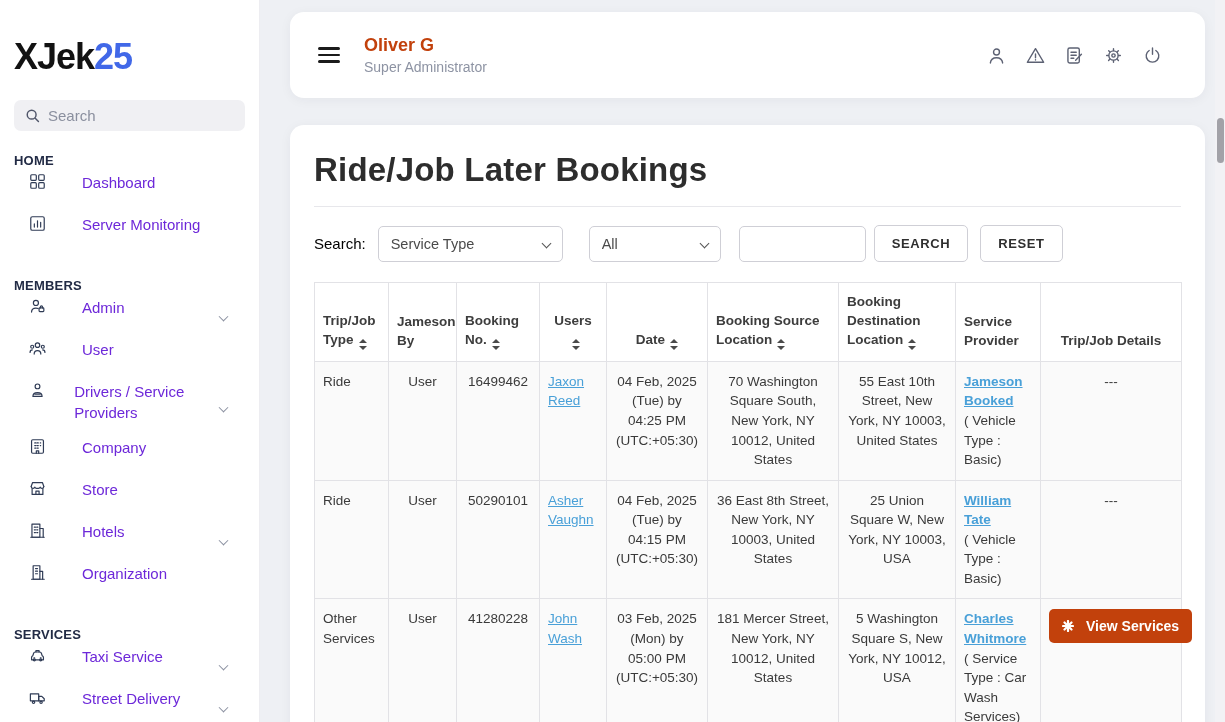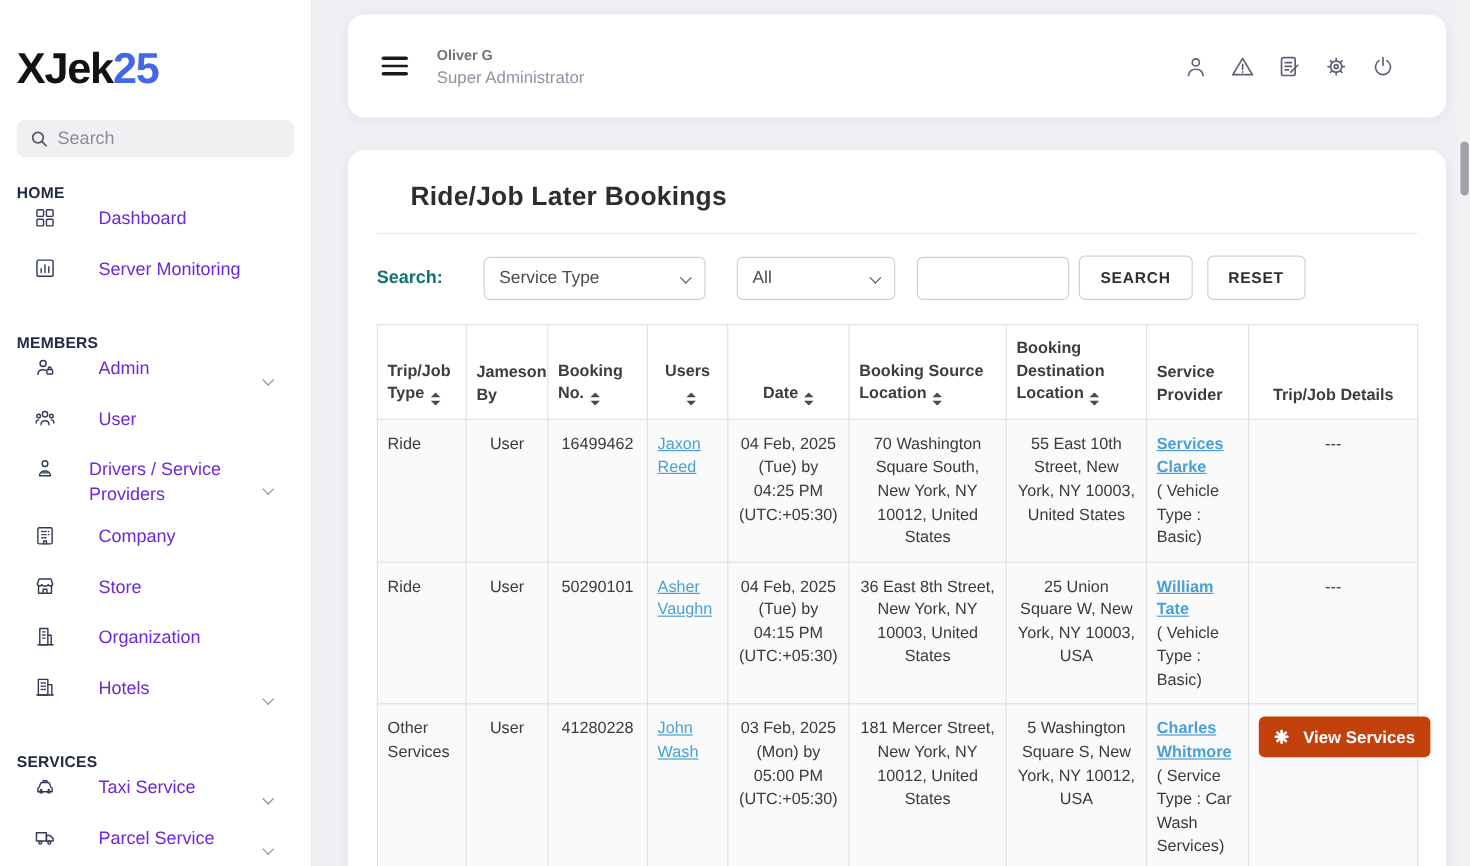--- a/index.html
+++ b/index.html
@@ -27,34 +27,34 @@
     border-right:1.6px solid #8a90a0; border-bottom:1.6px solid #8a90a0;
     transform:translateY(-70%) rotate(45deg); }
 
   
   .topbar { position:absolute; left:290px; top:12px; width:915px; height:86px; background:#fff;
     border-radius:14px; box-shadow:0 2px 12px rgba(30,30,60,.05);
     display:flex; align-items:center; padding:0 42px 0 28px; }
   .burger { width:22px; display:flex; flex-direction:column; gap:4px; cursor:pointer; }
   .burger span { display:block; height:2.4px; background:#1b1b1b; border-radius:2px; }
   .userblock { margin-left:24px; }
-  .user-name { font-size:12px; font-weight:700; color:#737373; }
+  .user-name { font-size:18px; font-weight:700; color:#c2410c; }
   .user-role { font-size:14px; color:#8d93a3; margin-top:3px; }
   .top-icons { margin-left:auto; display:flex; align-items:center; gap:18px; }
   .top-icon { width:21px; height:21px; cursor:pointer; display:flex; }
   .top-icon svg { stroke:#5c6173; fill:none; stroke-width:1.6; stroke-linecap:round; stroke-linejoin:round; }
 
   
   .main-card { position:absolute; left:290px; top:125px; width:915px; height:1050px;
     background:#fff; border-radius:14px; box-shadow:0 2px 12px rgba(30,30,60,.05); padding:26px 24px; }
-  .page-title { font-size:22px; font-weight:600; color:#2d2d2d; letter-spacing:.2px;margin-left:28px; }
+  .page-title { font-size:33px; font-weight:600; color:#2d2d2d; letter-spacing:.2px; }
   .title-divider { border:none; border-top:1px solid #e7e7eb; margin:17px 0 18px; }
 
   .filters { display:flex; align-items:center; }
-  .filters .search-label { font-size:15px; font-weight:700; color:#0f766e; margin-right:34px; }
+  .filters .search-label { font-size:15px; font-weight:400; color:#000000; margin-right:12px; }
   .select-wrap { position:relative; margin-right:26px; }
   .select-wrap select { appearance:none; -webkit-appearance:none; width:100%; height:36px;
     border:1px solid #cfcfd6; border-radius:5px; background:#fff; font-family:inherit;
     font-size:14.5px; color:#4a4a4a; padding:0 28px 0 12px; outline:none; cursor:pointer; }
   .select-wrap .chev2 { position:absolute; right:13px; top:14px; width:7px; height:7px;
     border-right:1.6px solid #555; border-bottom:1.6px solid #555;
     transform:rotate(45deg); pointer-events:none; }
   .sw1 { width:185px; } .sw2 { width:132px; margin-right:18px !important; }
   .filter-input { width:127px; height:36px; border:1px solid #cfcfd6; border-radius:5px;
     margin-right:8px; padding:0 10px; font-size:14px; font-family:inherit; outline:none; color:#333; }
@@ -187,38 +187,38 @@
           <path d="M5.2 12v7.5h13.6V12"></path>
           <path d="M10 19.5v-4.3h4v4.3"></path>
         </svg>
     </span>
     <span class="nav-label">Store</span>
   </div>
 
   <div class="nav-item">
     <span class="nav-icon">
       <svg width="19" height="19" viewBox="0 0 24 24">
+          <rect x="5" y="4" width="10" height="16.5"></rect>
+          <path d="M15 9.5h4.2v11"></path>
+          <path d="M8 7.8h1.4M11 7.8h1.4M8 11.2h1.4M11 11.2h1.4M8 14.6h1.4M11 14.6h1.4M3.5 20.5h17"></path>
+        </svg>
+    </span>
+    <span class="nav-label">Hotels</span>
+    <span class="chev"></span>
+  </div>
+
+  <div class="nav-item">
+    <span class="nav-icon">
+      <svg width="19" height="19" viewBox="0 0 24 24">
           <rect x="6.5" y="3.5" width="8.5" height="17"></rect>
           <path d="M15 10.5h3.5v10"></path>
           <path d="M9.5 7h2.5M9.5 10.3h2.5M9.5 13.6h2.5M4.5 20.5h16"></path>
         </svg>
     </span>
     <span class="nav-label">Organization</span>
-  </div>
-
-  <div class="nav-item">
-    <span class="nav-icon">
-      <svg width="19" height="19" viewBox="0 0 24 24">
-          <rect x="5" y="4" width="10" height="16.5"></rect>
-          <path d="M15 9.5h4.2v11"></path>
-          <path d="M8 7.8h1.4M11 7.8h1.4M8 11.2h1.4M11 11.2h1.4M8 14.6h1.4M11 14.6h1.4M3.5 20.5h17"></path>
-        </svg>
-    </span>
-    <span class="nav-label">Hotels</span>
-    <span class="chev"></span>
   </div>
 
   <div class="nav-section-label">SERVICES</div>
 
   <div class="nav-item">
     <span class="nav-icon">
       <svg width="19" height="19" viewBox="0 0 24 24">
           <path d="M4.5 17.5v-3c0-1 .6-1.8 1.5-2l1.1-3.4c.3-.9 1-1.5 2-1.5h5.8c1 0 1.7.6 2 1.5L18 12.5c.9.2 1.5 1 1.5 2v3z"></path>
           <path d="M10 7.6V5.9h4v1.7M7.5 15h.9M15.6 15h.9"></path>
           <circle cx="8" cy="17.5" r="1.3"></circle>
@@ -231,21 +231,21 @@
 
   <div class="nav-item">
     <span class="nav-icon">
       <svg width="19" height="19" viewBox="0 0 24 24">
           <rect x="3" y="7.5" width="10.5" height="8.7"></rect>
           <path d="M13.5 10.5h3.9l3.1 3.1v2.6h-7z"></path>
           <circle cx="7" cy="18" r="1.5"></circle>
           <circle cx="16.5" cy="18" r="1.5"></circle>
         </svg>
     </span>
-    <span class="nav-label">Parcel Service</span>
+    <span class="nav-label">Street Delivery</span>
     <span class="chev"></span>
   </div>
 </div>
 
 <div class="topbar">
   <div class="burger">
       <span></span>
       <span></span>
       <span></span>
     </div>
@@ -362,21 +362,21 @@
     </thead>
     <tbody>
       <tr>
         <td>Ride</td>
         <td class="c">User</td>
         <td class="c">16499462</td>
         <td><a class="ulink">Jaxon Reed</a></td>
         <td class="c">04 Feb, 2025 (Tue) by 04:25 PM (UTC:+05:30)</td>
         <td class="c">70 Washington Square South, New York, NY 10012, United States</td>
         <td class="c">55 East 10th Street, New York, NY 10003, United States</td>
-        <td><a class="plink">Services Clarke</a><span class="prov-sub">( Vehicle Type : Basic)</span></td>
+        <td><a class="plink">Jameson Booked</a><span class="prov-sub">( Vehicle Type : Basic)</span></td>
         <td class="c">---</td>
       </tr>
       <tr>
         <td>Ride</td>
         <td class="c">User</td>
         <td class="c">50290101</td>
         <td><a class="ulink">Asher Vaughn</a></td>
         <td class="c">04 Feb, 2025 (Tue) by 04:15 PM (UTC:+05:30)</td>
         <td class="c">36 East 8th Street, New York, NY 10003, United States</td>
         <td class="c">25 Union Square W, New York, NY 10003, USA</td>

